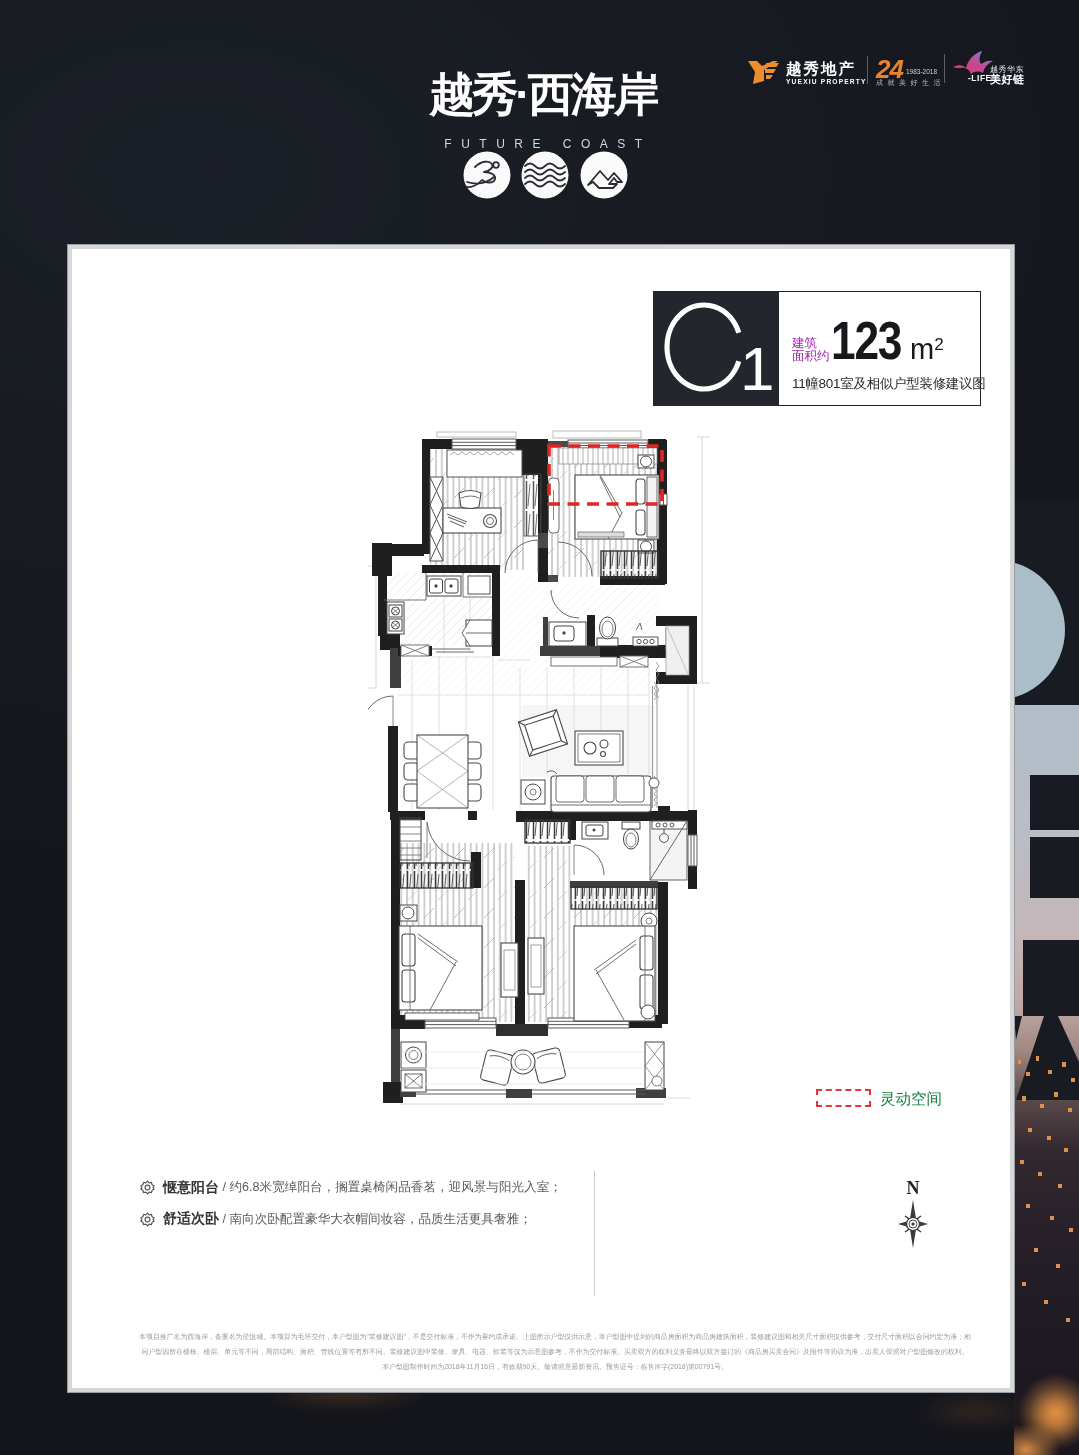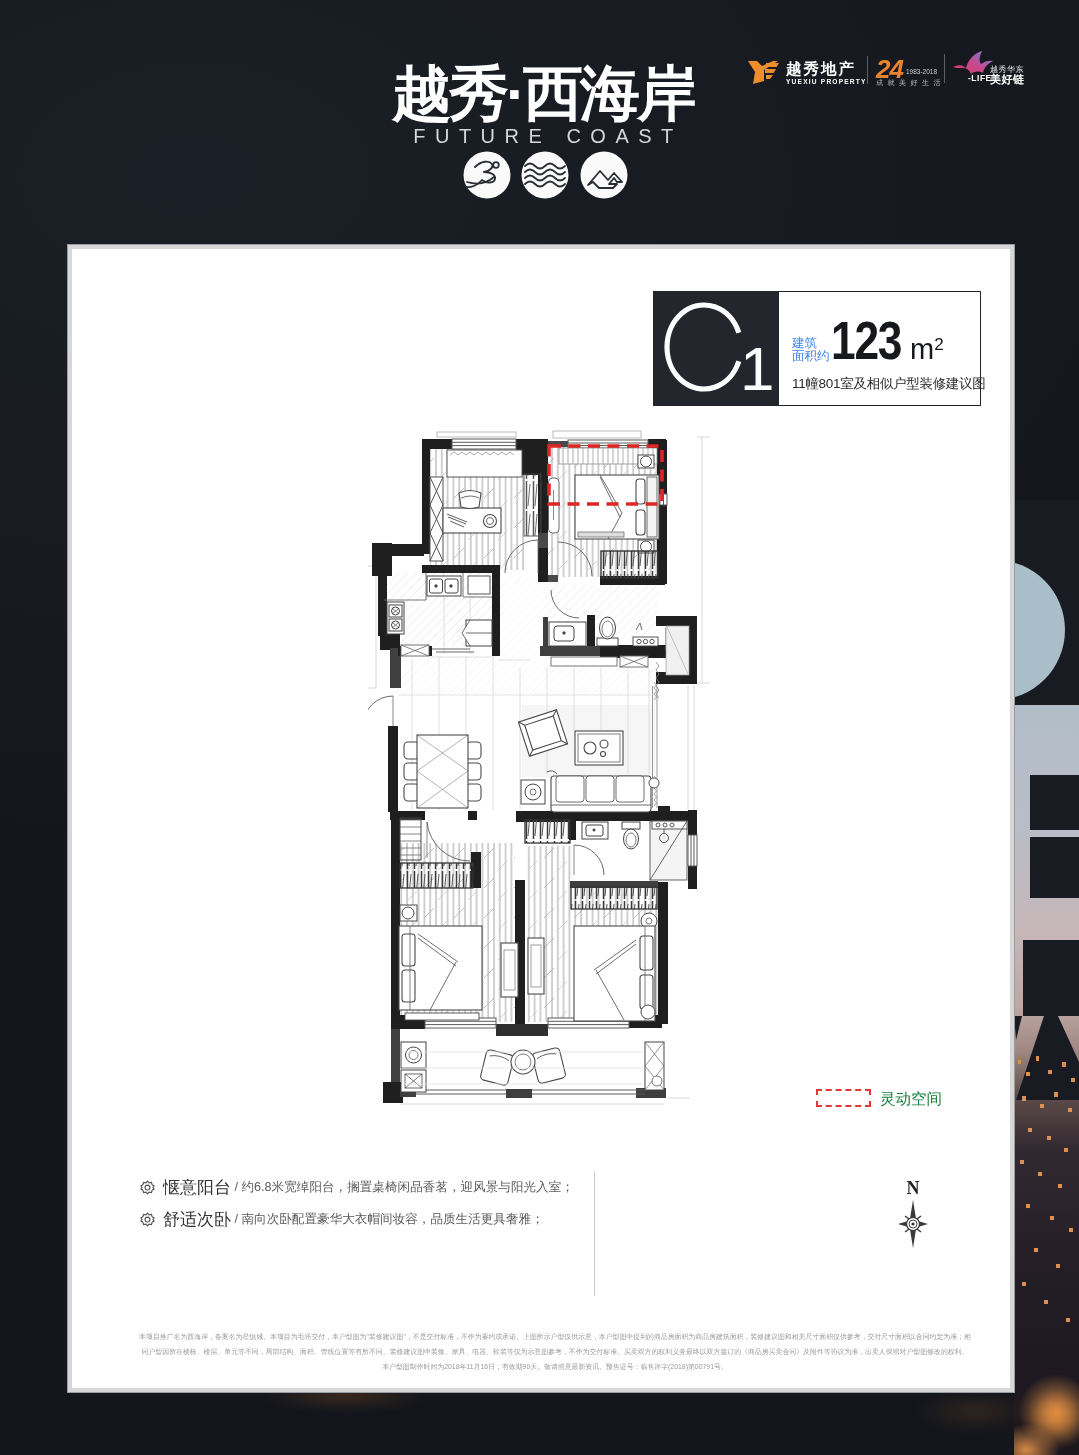--- a/index.html
+++ b/index.html
@@ -1,31 +1,31 @@
 <!DOCTYPE html>
 <html><head>
 <meta charset="utf-8">
 <style>
 html,body{margin:0;padding:0;background:#181b21;}
 .page{position:relative;width:1079px;height:1455px;background:radial-gradient(1100px 700px at 18% 12%,#1b1f27 0%,#171a20 55%,#14161c 100%);overflow:hidden;font-family:"Liberation Sans",sans-serif;}
 .abs{position:absolute;}
 
 .brand{position:absolute;left:373px;top:71px;width:340px;text-align:center;color:#fff;}
-.brand .cn{font-size:60px;font-weight:bold;letter-spacing:-3px;line-height:46px;}
-.brand .en{margin-top:8px;font-size:20px;letter-spacing:9.5px;color:#d4d7db;text-indent:10px;}
+.brand .cn{font-size:46px;font-weight:bold;letter-spacing:-3px;line-height:46px;}
+.brand .en{margin-top:20px;font-size:12px;letter-spacing:9.5px;color:#d4d7db;text-indent:10px;}
 
 .card{position:absolute;left:68px;top:245px;width:938px;height:1139px;background:#fff;border:4px solid #d7d7d7;box-shadow:0 0 0 1px #989da3;}
 
 .badge{position:absolute;left:581px;top:42px;height:115px;display:flex;}
 .badge .bk{width:126px;height:115px;background:#23262c;position:relative;}
 .badge .wh{width:201px;height:113px;border:1px solid #222;border-left:none;position:relative;background:#fff;}
 
 .feat{position:absolute;left:68px;top:923px;font-size:12.6px;color:#5a5a5a;}
 .feat .row{height:31.4px;display:flex;align-items:center;white-space:nowrap;}
-.feat b{color:#333;font-weight:normal;font-size:17px;}
+.feat b{color:#333;font-weight:bold;font-size:14px;}
 .feat svg{margin-right:8px;}
 .fineprint{position:absolute;left:14px;top:1080px;width:938px;text-align:center;font-size:6.9px;line-height:15px;color:#9a9a9a;}
 .fineprint div{white-space:nowrap;}
 </style>
 </head>
 <body>
 <div class="page">
 
 <svg class="abs" style="left:1014px;top:500px;" width="65" height="955" viewBox="0 0 65 955">
   <defs>
@@ -162,21 +162,21 @@
   <div class="badge">
     <div class="bk">
       
       <svg width="126" height="115" viewBox="0 0 126 115">
         <path d="M 85.8,41.7 A 37,42 0 1 0 85.8,70.3" fill="none" stroke="#fff" stroke-width="5.2"></path>
         <text x="87" y="98.5" fill="#fff" font-size="62" font-family="Liberation Sans">1</text>
       </svg>
     </div>
     <div class="wh">
 
-      <div style="position:absolute;left:13px;top:45px;font-size:12.5px;color:#3b82f6;line-height:12.5px;">建筑<br>面积约</div>
+      <div style="position:absolute;left:13px;top:45px;font-size:12.5px;color:#a21caf;line-height:12.5px;">建筑<br>面积约</div>
 
       <div style="position:absolute;left:52px;top:17px;font-size:54px;font-weight:bold;color:#17181c;letter-spacing:-1.5px;transform:scaleX(0.82);transform-origin:left center;">123</div>
       <div style="position:absolute;left:131px;top:41px;font-size:29px;font-weight:normal;color:#17181c;">m<span style="font-size:17px;vertical-align:9px;">2</span></div>
 
       <div style="position:absolute;left:13px;top:83px;font-size:13.5px;color:#2a2a2a;letter-spacing:-0.3px;white-space:nowrap;">11幢801室及相似户型装修建议图</div>
     </div>
   </div>
 
   <svg class="abs" style="left:296px;top:181px;" width="344" height="692" viewBox="368 430 344 692">
     <defs>

